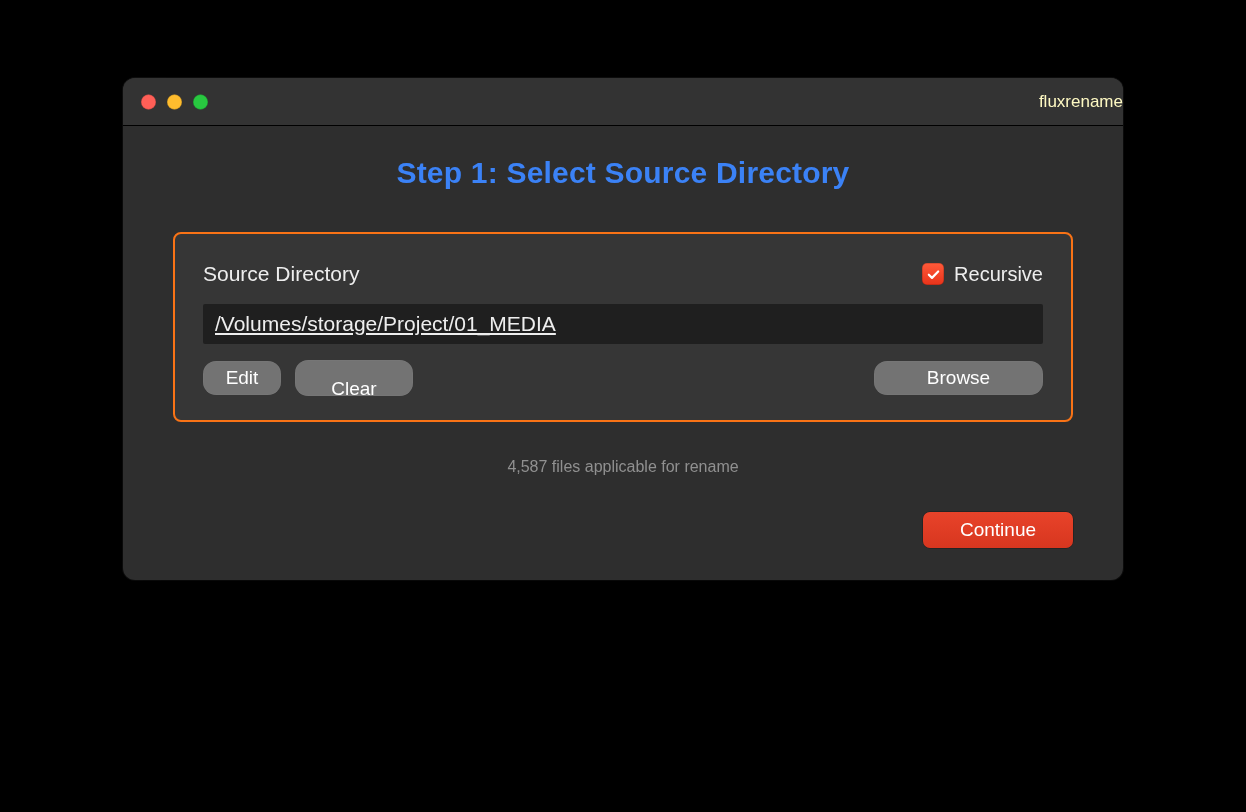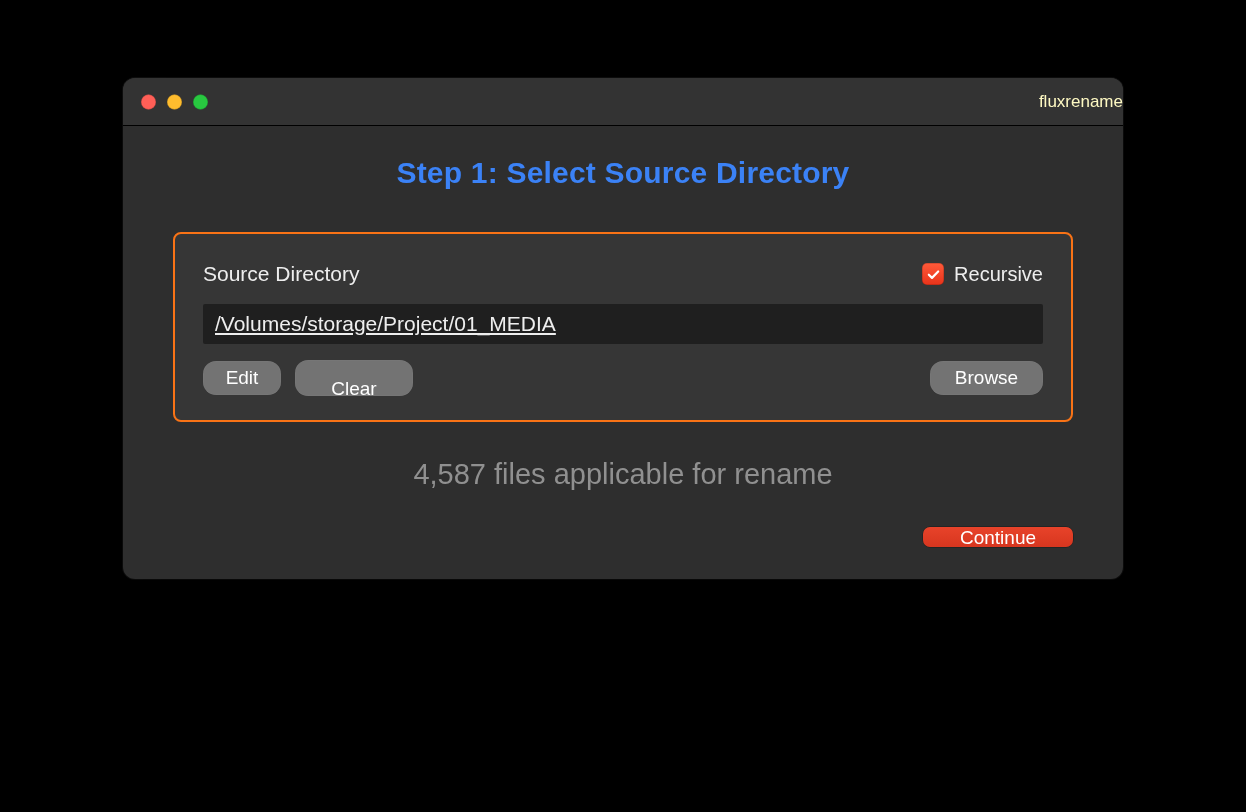--- a/index.html
+++ b/index.html
@@ -136,38 +136,38 @@
     height: 34px;
     padding: 0 20px;
     font-size: 19px;
     font-weight: 400;
     cursor: pointer;
     font-family: inherit;
     box-shadow: inset 0 0 0 0.5px rgba(255,255,255,0.06);
   }
   .btn-edit { width: 78px; padding: 0; }
   .btn-clear { width: 118px; padding: 18px; }
-  .btn-browse { width: 113px; padding: 0; }
+  .btn-browse { width: 169px; padding: 0; }
   .status {
     text-align: center;
     color: #909090;
-    font-size: 29px;
+    font-size: 16px;
     margin-top: 36px;
     margin-bottom: 36px;
   }
   .footer-row {
     display: flex;
     justify-content: flex-end;
   }
   .btn-primary {
     background: linear-gradient(#e8432a, #d7361f);
     color: #ffffff;
     border: none;
     border-radius: 7px;
-    height: 20px;
+    height: 36px;
     width: 150px;
     font-size: 19px;
     font-weight: 400;
     cursor: pointer;
     font-family: inherit;
     box-shadow: 0 0 0 0.5px rgba(0,0,0,0.4);
     margin-left: 35px;
   }
 </style>
 </head>

